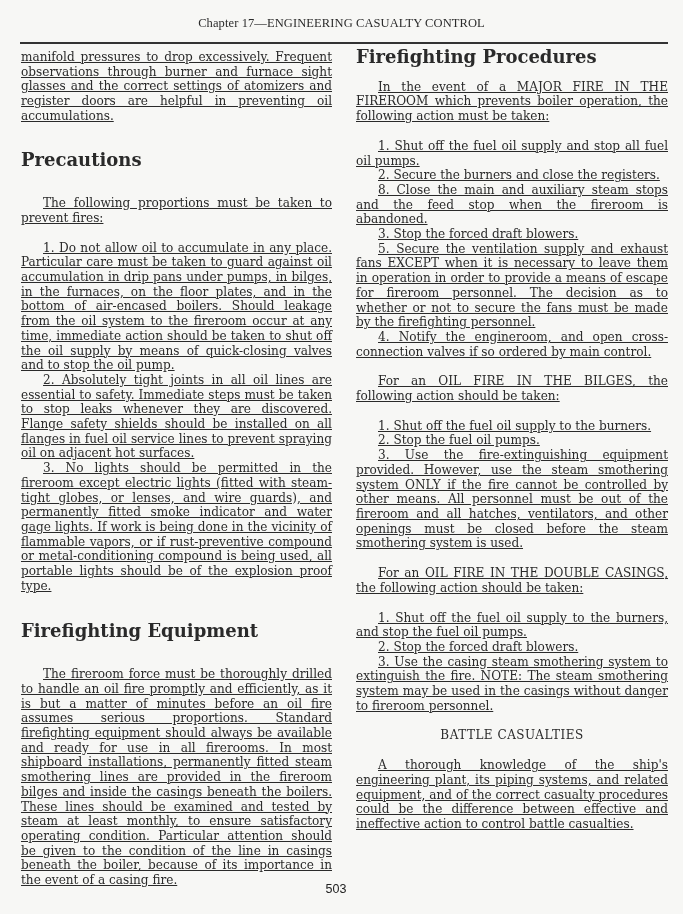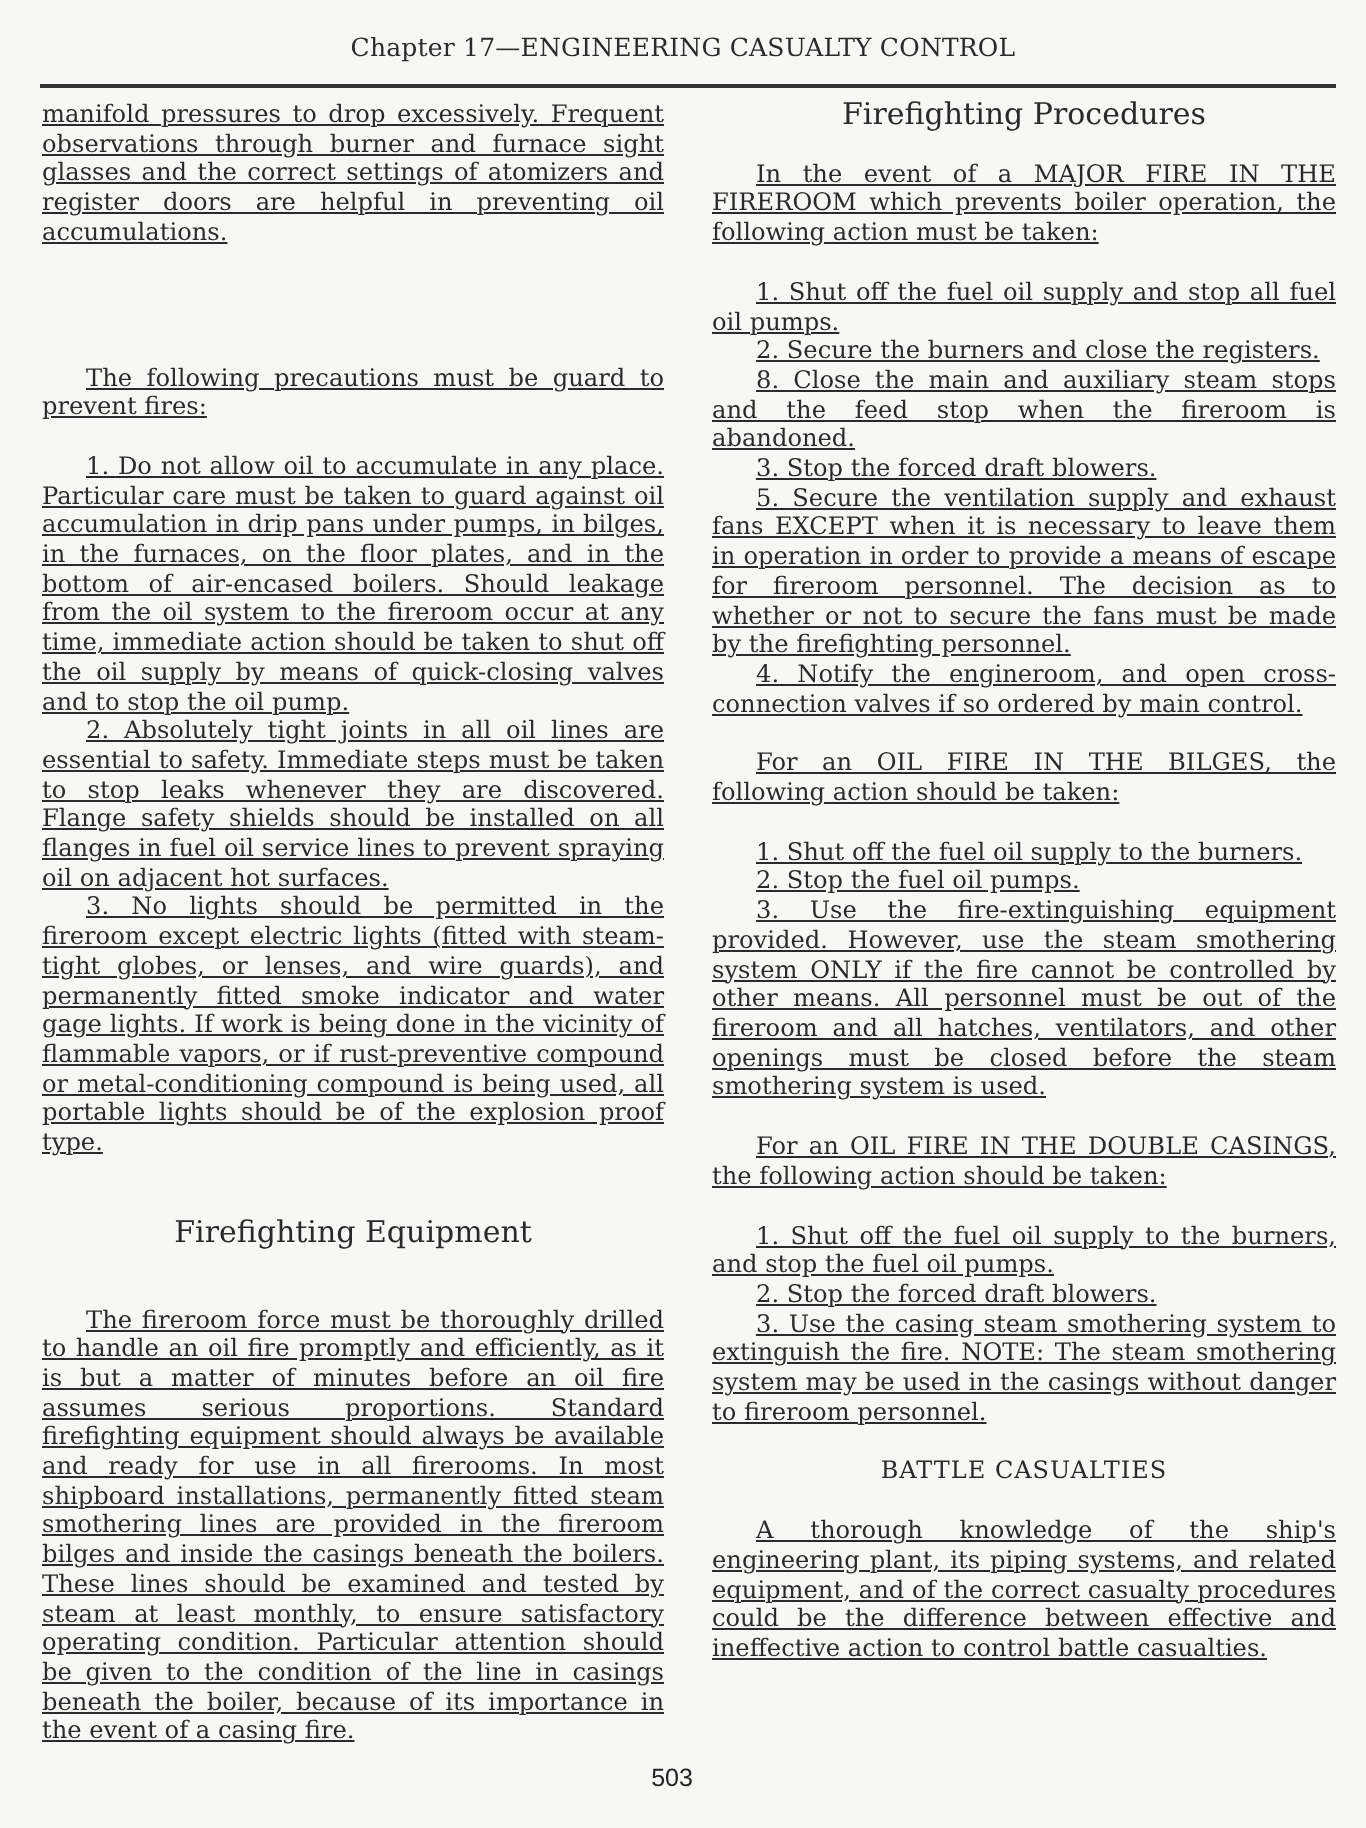--- a/index.html
+++ b/index.html
@@ -17,20 +17,21 @@
     }
     .page-header {
       position: absolute;
       top: 16px;
       left: 0;
       width: 683px;
       text-align: center;
       font-size: 12.5px;
       letter-spacing: 0.1px;
       color: #2b2b2b;
+      font-family: Liberation Serif, serif;
     }
     .header-rule {
       position: absolute;
       top: 42px;
       left: 20px;
       width: 648px;
       height: 2px;
       background: #333;
     }
     .column {
@@ -42,23 +43,23 @@
     }
     .col-left { left: 21px; width: 311px; }
     .col-right { left: 356px; width: 312px; }
     p {
       margin: 0;
       text-decoration: underline;
     }
     .indent { text-indent: 22px; }
     .heading {
       margin: 0;
-      font-weight: normal;
-      font-size: 15px;
-      text-align: center;
+      font-weight: bold;
+      font-size: 18px;
+      text-align: left;
     }
     .center-heading {
       text-align: center;
       font-weight: normal;
       font-size: 12px;
       letter-spacing: 0.5px;
       margin: 0;
     }
     .gap-s { height: 15px; }
     .gap-m { height: 29px; }
@@ -76,22 +77,23 @@
   </style>
 </head>
 <body>
 
 <div class="page-header">Chapter 17—ENGINEERING CASUALTY CONTROL</div>
 <div class="header-rule"></div>
 
 <div class="column col-left">
   <p>manifold pressures to drop excessively. Frequent observations through burner and furnace sight glasses and the correct settings of atomizers and register doors are helpful in preventing oil accumulations.</p>
   <div class="gap-m"></div>
+  <h3 class="heading">Precautions</h3>
   <div class="gap-m"></div>
-  <p class="indent">The following precautions must be guard to prevent fires:</p>
+  <p class="indent">The following proportions must be taken to prevent fires:</p>
   <div class="gap-s"></div>
   <p class="indent">1. Do not allow oil to accumulate in any place. Particular care must be taken to guard against oil accumulation in drip pans under pumps, in bilges, in the furnaces, on the floor plates, and in the bottom of air-encased boilers. Should leakage from the oil system to the fireroom occur at any time, immediate action should be taken to shut off the oil supply by means of quick-closing valves and to stop the oil pump.</p>
   <p class="indent">2. Absolutely tight joints in all oil lines are essential to safety. Immediate steps must be taken to stop leaks whenever they are discovered. Flange safety shields should be installed on all flanges in fuel oil service lines to prevent spraying oil on adjacent hot surfaces.</p>
   <p class="indent">3. No lights should be permitted in the fireroom except electric lights (fitted with steam-tight globes, or lenses, and wire guards), and permanently fitted smoke indicator and water gage lights. If work is being done in the vicinity of flammable vapors, or if rust-preventive compound or metal-conditioning compound is being used, all portable lights should be of the explosion proof type.</p>
   <div class="gap-l"></div>
   <h3 class="heading">Firefighting Equipment</h3>
   <div class="gap-m"></div>
   <p class="indent">The fireroom force must be thoroughly drilled to handle an oil fire promptly and efficiently, as it is but a matter of minutes before an oil fire assumes serious proportions. Standard firefighting equipment should always be available and ready for use in all firerooms. In most shipboard installations, permanently fitted steam smothering lines are provided in the fireroom bilges and inside the casings beneath the boilers. These lines should be examined and tested by steam at least monthly, to ensure satisfactory operating condition. Particular attention should be given to the condition of the line in casings beneath the boiler, because of its importance in the event of a casing fire.</p>
 </div>
 

